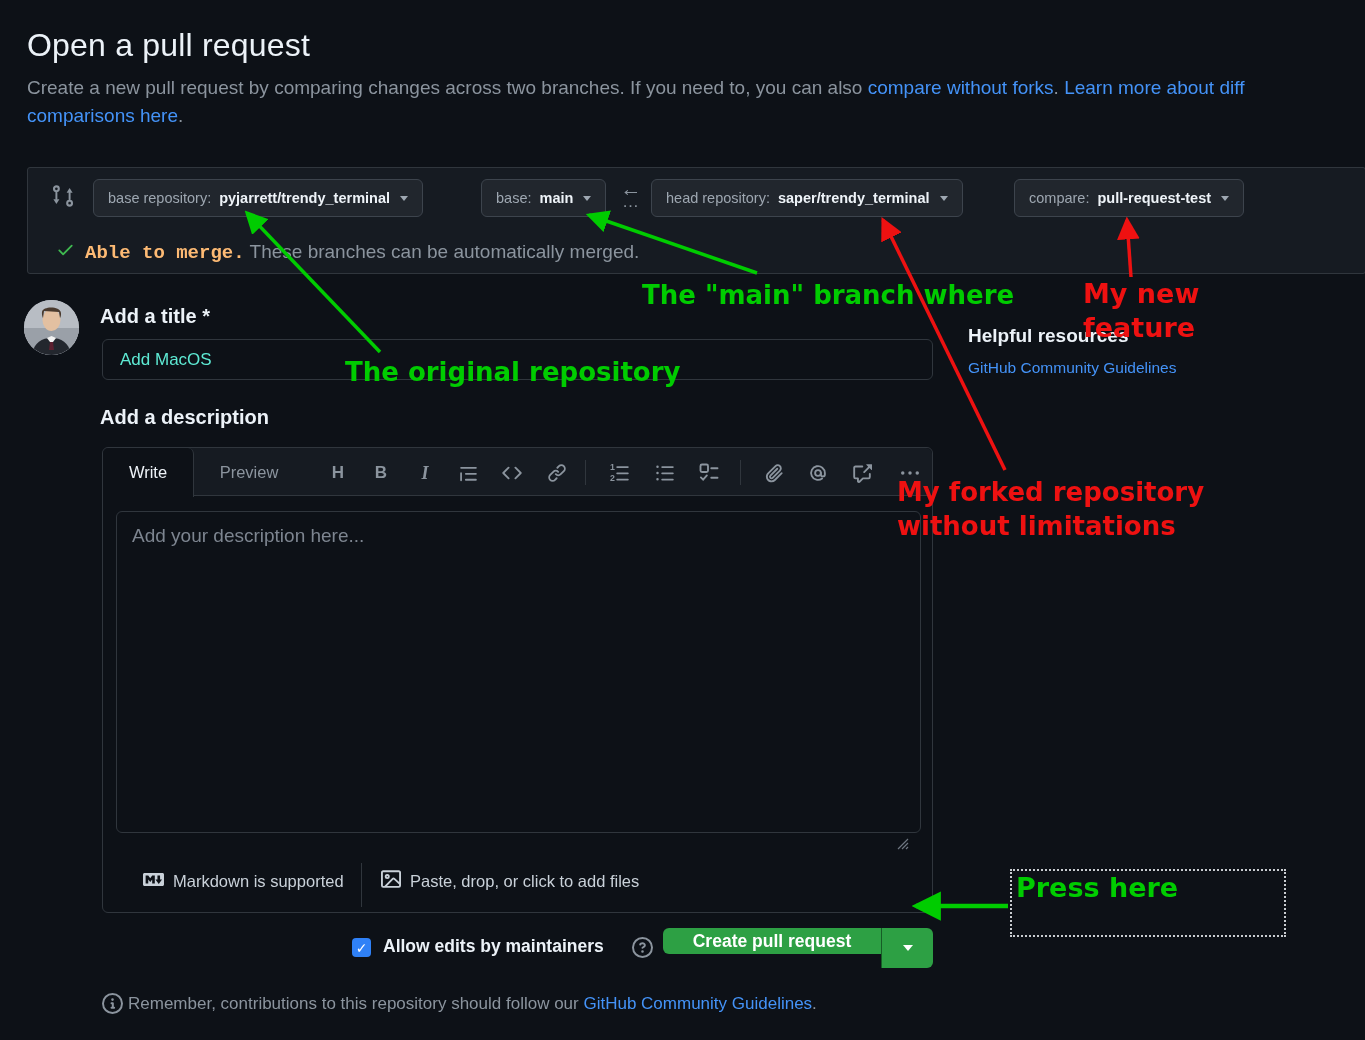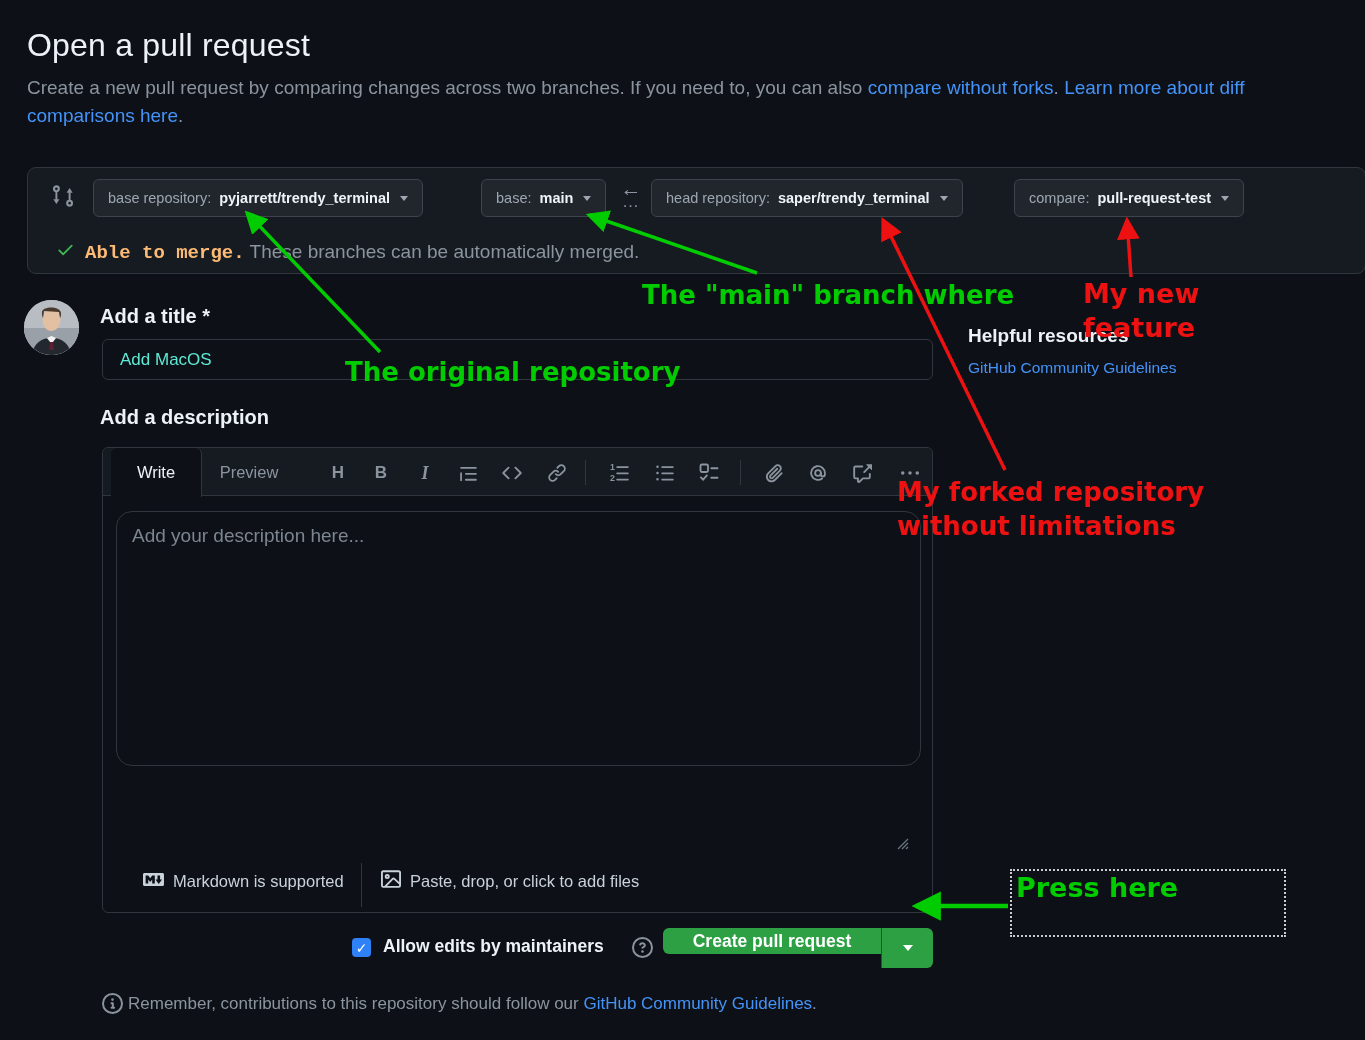--- a/index.html
+++ b/index.html
@@ -17,21 +17,21 @@
   .page-title { left:27px; top:27px; font-size:32px; font-weight:400; color:#ecf2f8; letter-spacing:.2px; }
   .intro { left:27px; font-size:19px; color:#8b949e; }
   .intro.l1 { top:77px; }
   .intro.l2 { top:105px; }
   a.blue, .blue-link { color:#4493f8; text-decoration:none; cursor:pointer; }
   .ul { text-decoration:underline; }
 
   
   .compare-bar {
     left:27px; top:167px; width:1339px; height:107px;
-    background:#161b22; border:1px solid #30363d; border-radius:9px;
+    background:#161b22; border:1px solid #30363d; border-radius:3px;
   }
   .gc-icon { left:23px; top:16px; }
   .dd-btn {
     position:absolute; top:11px; height:38px;
     display:inline-flex; align-items:center; gap:8px;
     background:#21262d; border:1px solid #3d444d; border-radius:6px;
     padding:0 14px; font-size:14.5px; cursor:pointer; white-space:nowrap;
   }
   .dd-btn .lbl { color:#9ea7b1; }
   .dd-btn .val { color:#eef3f8; font-weight:700; }
@@ -54,38 +54,38 @@
     font-family:"Liberation Sans","DejaVu Sans",sans-serif; outline:none;
   }
   .helpful-head { left:968px; top:325px; font-size:19px; font-weight:700; color:#ecf2f8; }
   .helpful-link { left:968px; top:359px; font-size:15.5px; }
 
   
   .desc-label { left:100px; top:406px; }
   .editor { left:102px; top:447px; width:831px; height:466px; background:#0d1117; border:1px solid #30363d; border-radius:6px; }
   .ed-header { position:absolute; left:0; top:0; right:0; height:48px; background:#161b22; border-bottom:1px solid #30363d; border-radius:6px 6px 0 0; }
   .tab-write {
-    position:absolute; left:8px; top:0; width:91px; height:49px;
+    position:absolute; left:0; top:0; width:91px; height:49px;
     background:#0d1117; border-right:1px solid #30363d; border-radius:6px 6px 0 0;
     display:flex; align-items:center; justify-content:center;
     font-size:16.5px; color:#eef3f8; cursor:pointer; z-index:2;
   }
   .tab-preview {
     position:absolute; left:91px; top:0; width:110px; height:48px;
     display:flex; align-items:center; justify-content:center;
     font-size:16.5px; color:#8b949e; cursor:pointer;
   }
   .tb { position:absolute; top:14px; width:22px; height:22px; display:flex; align-items:center; justify-content:center; color:#8b949e; cursor:pointer; }
   .tb svg { display:block; }
   .tb.txt { font-size:17px; font-weight:700; }
   .tb.italic { font-style:italic; font-family:"Liberation Serif",serif; font-size:18px; }
   .tb-sep { position:absolute; top:12px; width:1px; height:25px; background:#30363d; }
   .ed-textarea {
-    position:absolute; left:13px; top:63px; width:805px; height:255px;
-    background:#0d1117; border:1px solid #30363d; border-radius:16px;
+    position:absolute; left:13px; top:63px; width:805px; height:322px;
+    background:#0d1117; border:1px solid #30363d; border-radius:6px;
     color:#e6edf3; font-size:19px; padding:13px 15px; resize:none; outline:none;
     font-family:"Liberation Sans","DejaVu Sans",sans-serif;
   }
   .ed-textarea::placeholder { color:#7d8590; }
   .grip { position:absolute; left:791px; top:387px; cursor:nwse-resize; }
   .ed-foot-sep { position:absolute; left:258px; top:415px; width:1px; height:44px; background:#30363d; }
   .ed-foot { position:absolute; top:421px; display:flex; align-items:center; gap:9px; font-size:16.5px; color:#c9d1d9; cursor:pointer; }
   .ed-foot.md { left:40px; }
   .ed-foot.paste { left:278px; }
 

